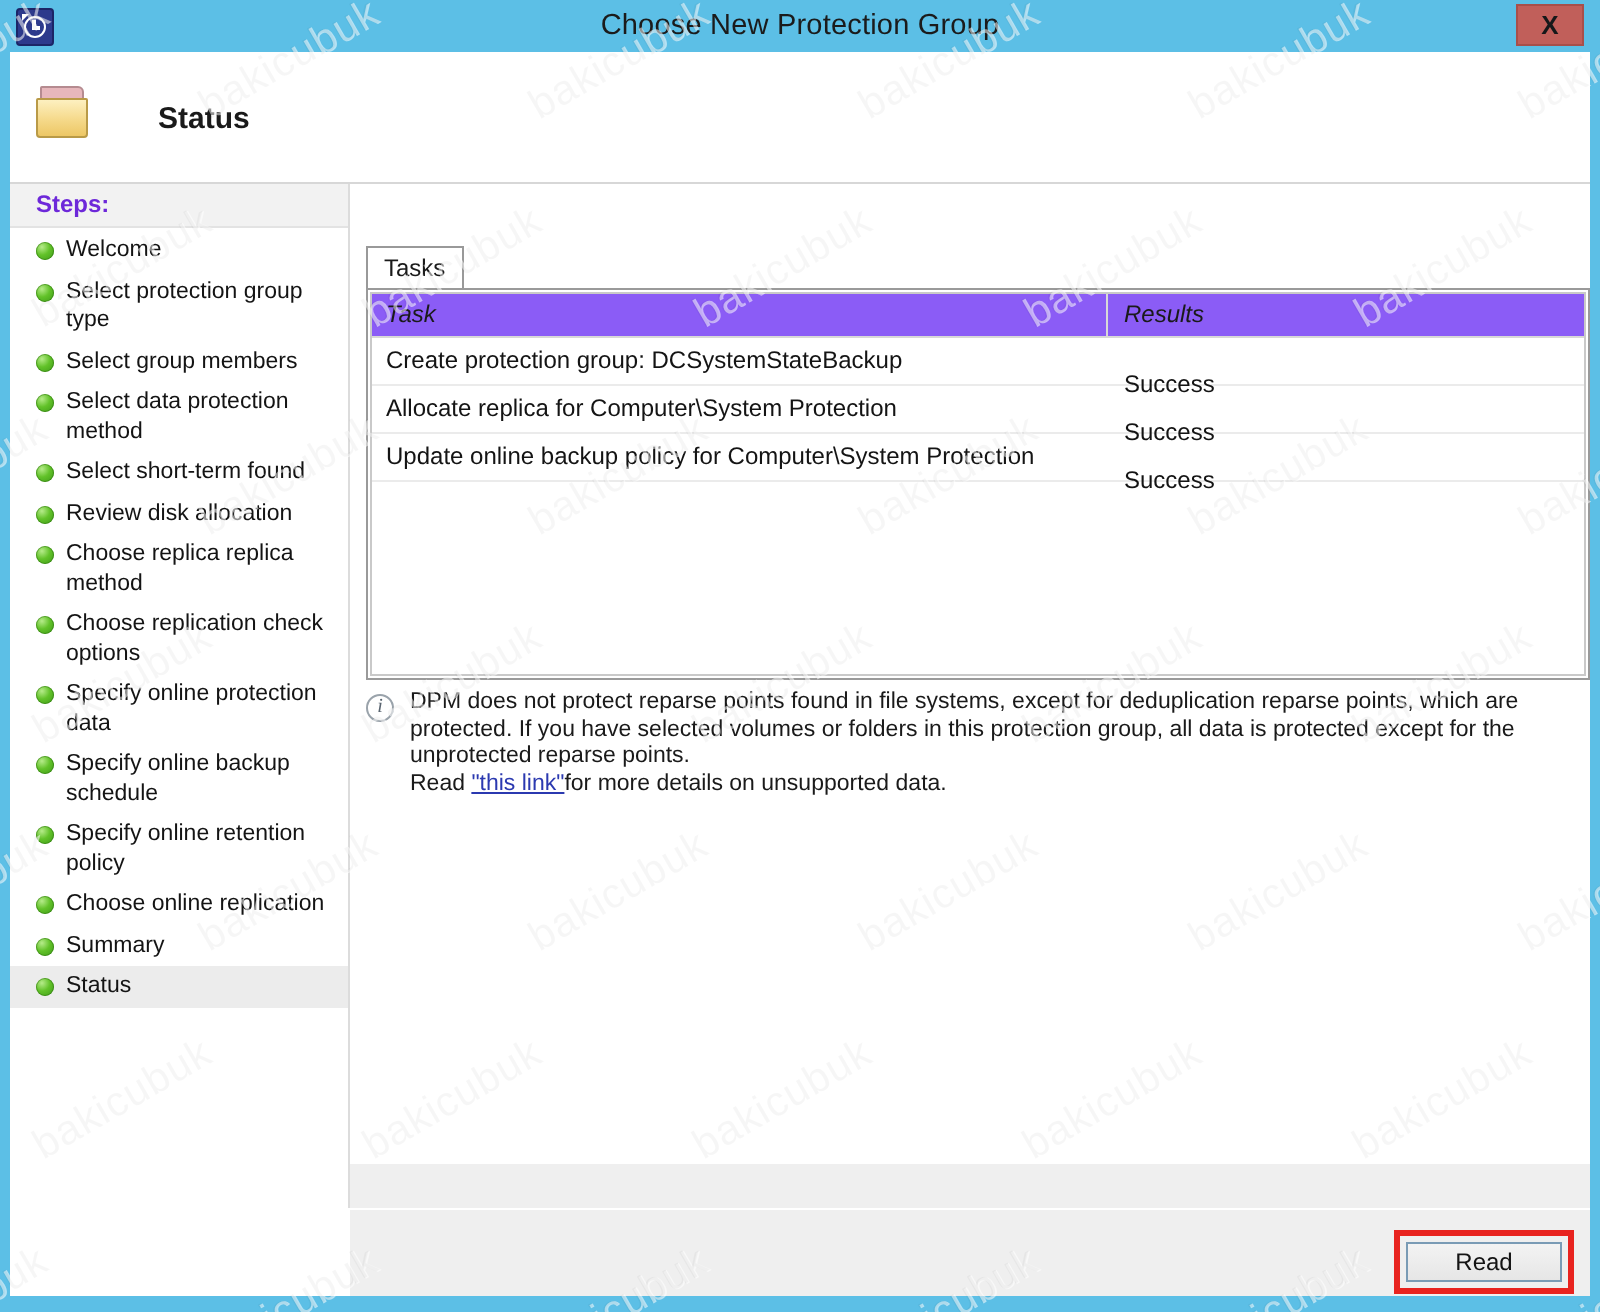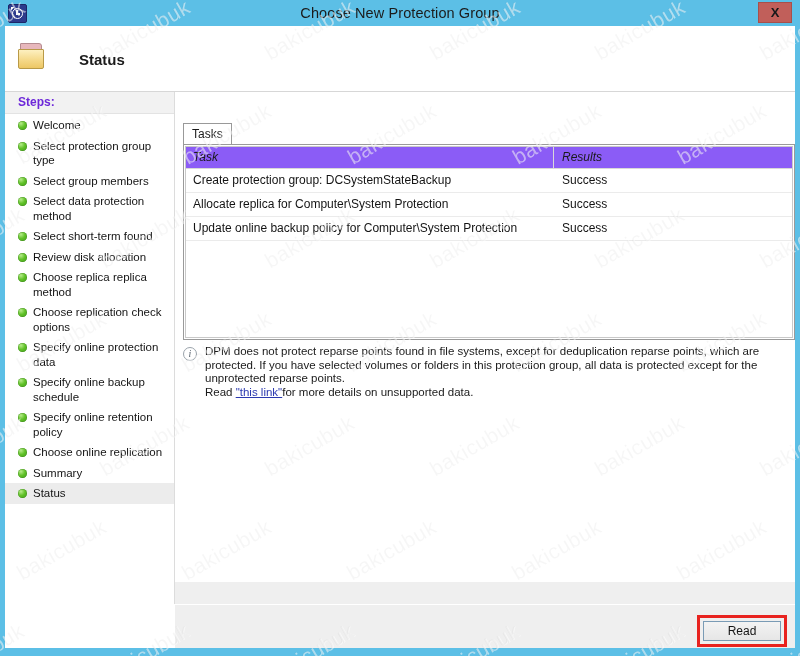--- a/index.html
+++ b/index.html
@@ -277,21 +277,21 @@
     position: absolute;
     top: 0;
     height: 23px;
     line-height: 22px;
     font-size: 12px;
     color: #141414;
     white-space: nowrap;
     box-sizing: border-box;
   }
   .trow .td.c0 { left: 0; width: 368px; padding-left: 7px; }
-  .trow .td.c1 { left: 368px; width: 238px; padding-left: 8px; }
+  .trow .td.c1 { left: 368px; width: 238px; padding-left: 8px; margin-top: 12px; }
 
   
   #note {
     position: absolute;
     left: 8px; top: 253px;
     width: 612px;
   }
   #note-icon {
     position: absolute;
     left: 0; top: 2px;

